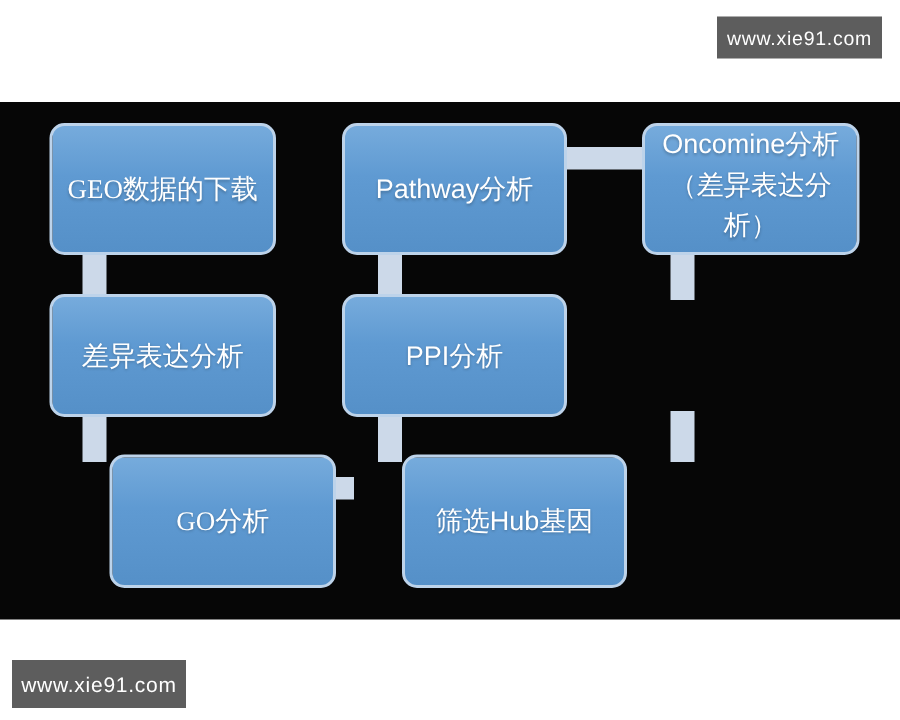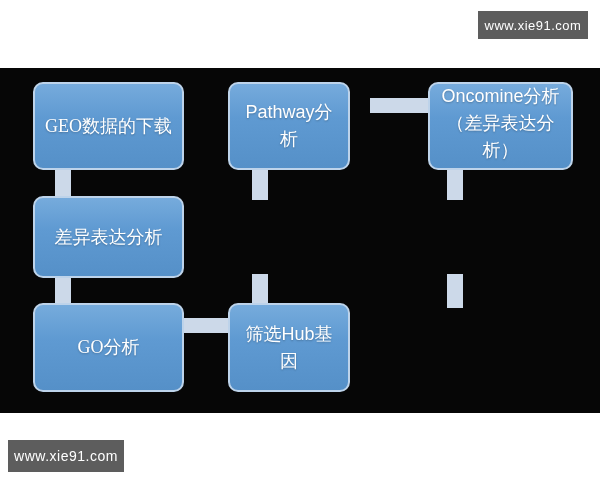--- a/index.html
+++ b/index.html
@@ -37,25 +37,25 @@
     justify-content: center;
     text-align: center;
     font-size: 18px;
     line-height: 1.5;
     padding: 4px 10px;
     box-sizing: border-box;
     text-shadow: 0 1px 2px rgba(0,0,0,0.25);
     z-index: 2;
   }
   .c0 { left: 33px;  width: 151px; font-family: Liberation Serif, serif; }
-  .c1 { left: 228px; width: 122px; }
+  .c1 { left: 228px; width: 150px; }
   .c2 { left: 428px; width: 145px; align-items: flex-end; }
   .r0 { top: 14px;  height: 88px; }
   .r1 { top: 128px; height: 82px; }
-  .r2 { top: 235px; height: 89px; }
+  .r2 { top: 235px; height: 89px; margin-left: 40px; }
   
   .conn {
     position: absolute;
     background: #ccd9e9;
     z-index: 1;
   }
   .conn.v { width: 16px; height: 34px; }
   .conn.h { height: 15px; }
   .v-c0 { left: 55px; }
   .v-c1 { left: 252px; }
@@ -103,20 +103,23 @@
     </div>
     <div class="node c0 r1">
       <span>差异表达分析</span>
     </div>
     <div class="node c0 r2">
       <span>GO分析</span>
     </div>
     <div class="node c1 r0">
       <span>Pathway分析</span>
     </div>
+    <div class="node c1 r1">
+      <span>PPI分析</span>
+    </div>
     <div class="node c1 r2">
       <span>筛选Hub基因</span>
     </div>
     <div class="node c2 r0">
       <span>Oncomine分析（差异表达分析）</span>
     </div>
 
   </div>
 
   <div class="wm wm-bottom">

